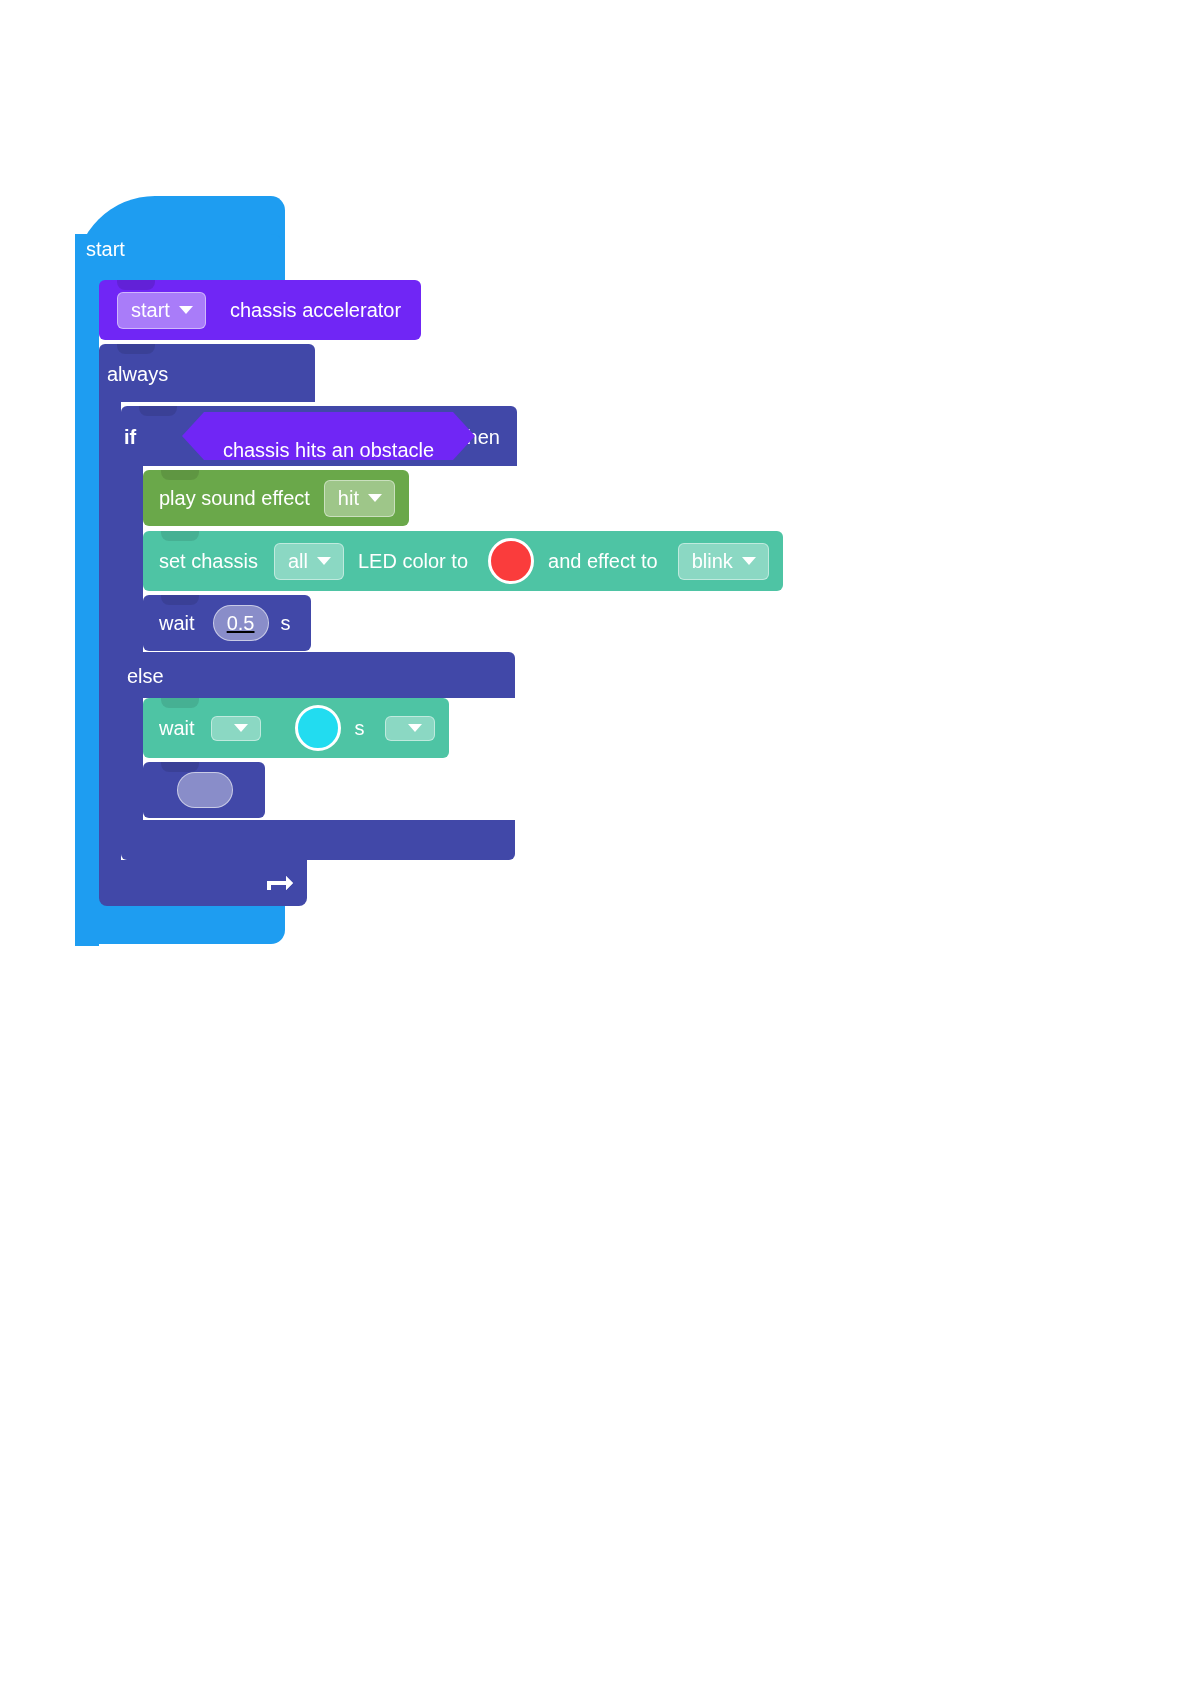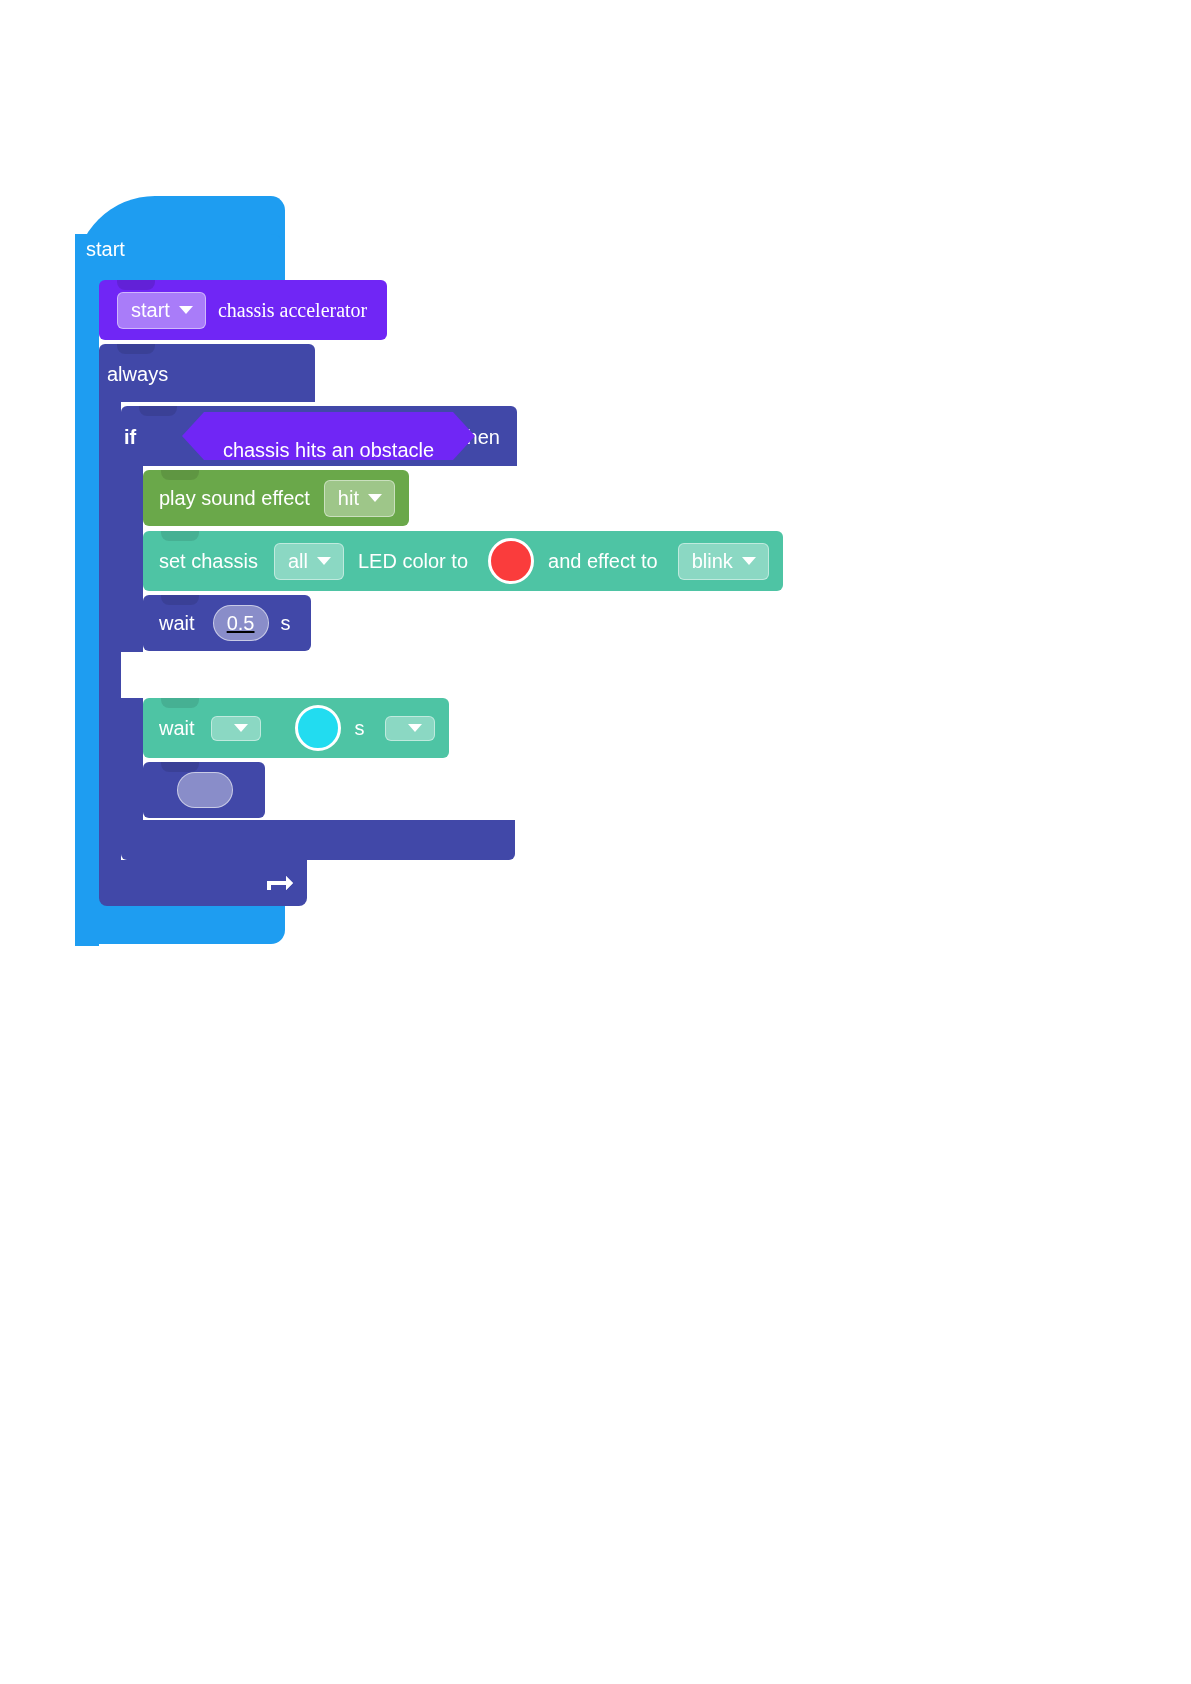--- a/index.html
+++ b/index.html
@@ -194,21 +194,21 @@
     <div class="hat-spine"></div>
     <div class="hat-foot"></div>
   </div>
 
   <div class="blk c-purple" style="left:99px; top:280px; height:60px; padding:0 14px 0 18px;">
     <div class="dent" style="background:rgba(0,0,0,0.12);"></div>
     <span class="dd" style="background:rgba(255,255,255,0.40);">
       <span class="lbl">start</span>
       <span class="dd-arrow"></span>
     </span>
-    <span class="lbl" style="margin-left:12px;font-family:Liberation Serif, serif;">chassis accelerator</span>
+    <span class="lbl" style="margin-left:24px;">chassis accelerator</span>
   </div>
 
   <div class="always-head" style="left:99px; top:344px; width:208px; height:58px;">
     <div class="dent"></div>
     <span class="lbl" style="position:absolute; left:8px; top:20px;">always</span>
   </div>
 
   <div class="always-spine" style="left:99px; top:402px; width:22px; height:458px;"></div>
 
   <div class="always-foot" style="left:99px; top:860px; width:208px; height:46px;">
@@ -223,20 +223,23 @@
     <span class="lbl" style="position:absolute; left:3px; top:21px;font-weight:bold;">if</span>
     <span class="lbl" style="position:absolute; left:340px; top:21px;">then</span>
   </div>
 
   <div class="hexo" style="left:182px; top:412px; width:265px; height:48px;">
     <span class="lbl">chassis hits an obstacle</span>
   </div>
 
   <div class="cblk-spine" style="left:121px; top:466px; width:22px; height:186px;"></div>
 
+  <div class="cblk-mid" style="left:121px; top:652px; width:394px; height:46px; border-radius:0 6px 0 0;">
+    <span class="lbl" style="position:absolute; left:6px; top:14px;">else</span>
+  </div>
 
   <div class="cblk-spine" style="left:121px; top:698px; width:22px; height:122px;"></div>
 
   <div class="cblk-foot" style="left:121px; top:820px; width:394px; height:40px;"></div>
 
   <div class="blk c-green" style="left:143px; top:470px; height:56px; padding:0 14px 0 10px;">
     <div class="dent"></div>
     <span class="lbl">play sound effect</span>
     <span class="dd" style="margin-left:8px;">
       <span class="lbl">hit</span>

